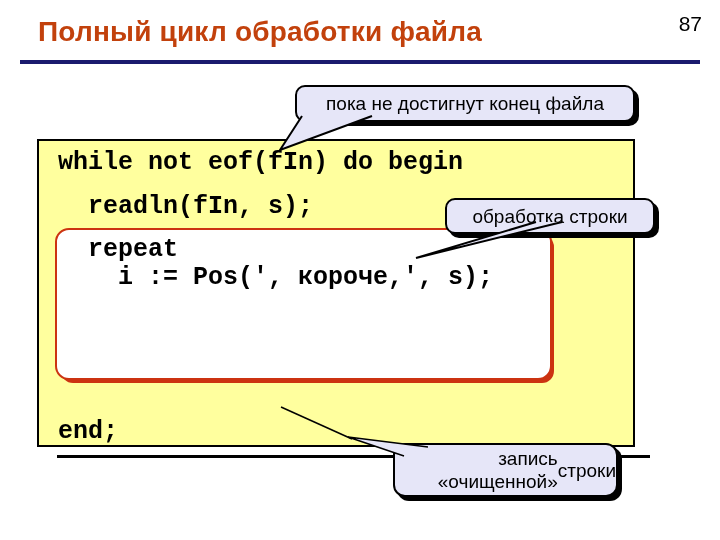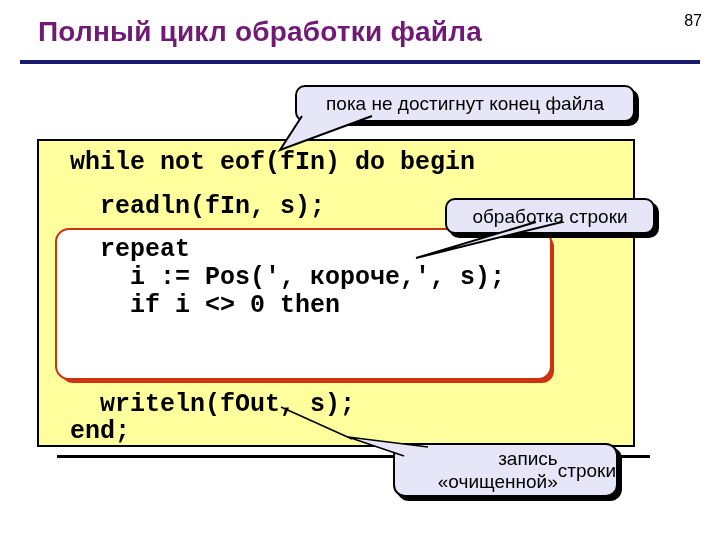--- a/index.html
+++ b/index.html
@@ -1,27 +1,27 @@
 <!DOCTYPE html>
 <html><head>
 <meta charset="utf-8">
 <style>
   html,body{margin:0;padding:0;background:#ffffff;}
   .slide{position:relative;width:720px;height:540px;background:#ffffff;overflow:hidden;
          font-family:"Liberation Sans",sans-serif;}
-  .page-num{position:absolute;top:12px;right:18px;font-size:16px;color:#000;}
-  .page-title{position:absolute;left:38px;top:16px;font-size:28px;font-weight:bold;color:#701a75;
+  .page-num{position:absolute;top:12px;right:18px;font-size:21px;color:#000;}
+  .page-title{position:absolute;left:38px;top:16px;font-size:28px;font-weight:bold;color:#c2410c;
               letter-spacing:0.2px;}
   .title-rule{position:absolute;left:20px;top:60px;width:680px;height:4px;background:#1a1a6e;}
   .code-block{position:absolute;left:37px;top:139px;width:594px;height:304px;
               background:#ffff9e;border:2px solid #000;z-index:1;}
   .repeat-box{position:absolute;left:55px;top:228px;width:493px;height:148px;background:#ffffff;
               border:2px solid #cc3311;border-radius:14px;z-index:2;
               box-shadow:4px 5px 0 -2px #cc3311;}
-  .code-line{position:absolute;left:70px;white-space:pre;z-index:3;
+  .code-line{position:absolute;left:58px;white-space:pre;z-index:3;
              font-family:"Liberation Mono","DejaVu Sans Mono",monospace;
              font-weight:bold;font-size:25px;line-height:29px;color:#000;}
   .svg-under{position:absolute;left:0;top:0;width:720px;height:540px;z-index:4;pointer-events:none;}
   .callout{position:absolute;background:#e6e6f8;border:2px solid #000;border-radius:10px;
            z-index:5;box-shadow:4px 4px 0 #000;color:#000;font-size:19px;line-height:23px;
            display:flex;align-items:center;justify-content:center;text-align:right;}
   .callout-top{left:295px;top:85px;width:336px;height:33px;}
   .callout-middle{left:445px;top:198px;width:206px;height:32px;}
   .callout-bottom{left:393px;top:443px;width:221px;height:50px;flex-direction:row;border-radius:12px;}
   .svg-over{position:absolute;left:0;top:0;width:720px;height:540px;z-index:6;pointer-events:none;}
@@ -35,22 +35,20 @@
   <div class="page-title">Полный цикл обработки файла</div>
   <div class="title-rule"></div>
 
   <div class="code-block"></div>
   <div class="repeat-box"></div>
 
   <div class="code-line" style="top:148px;">while not eof(fIn) do begin</div>
   <div class="code-line" style="top:192px;">  readln(fIn, s);</div>
   <div class="code-line" style="top:235px;">  repeat</div>
   <div class="code-line" style="top:263px;">    i := Pos(', короче,', s);</div>
-  <div class="code-line" style="top:291px;">    if i &lt;&gt; 0 then</div>
-  <div class="code-line" style="top:390px;">  writeln(fOut, s);</div>
   <div class="code-line" style="top:417px;">end;</div>
 
   <svg class="svg-under">
     <rect x="57" y="455" width="593" height="3" fill="#000"></rect>
     <line x1="281" y1="407" x2="352" y2="439" stroke="#000" stroke-width="1.5"></line>
   </svg>
 
   <div class="callout callout-top">
     <span>пока не достигнут конец файла</span>
   </div>

